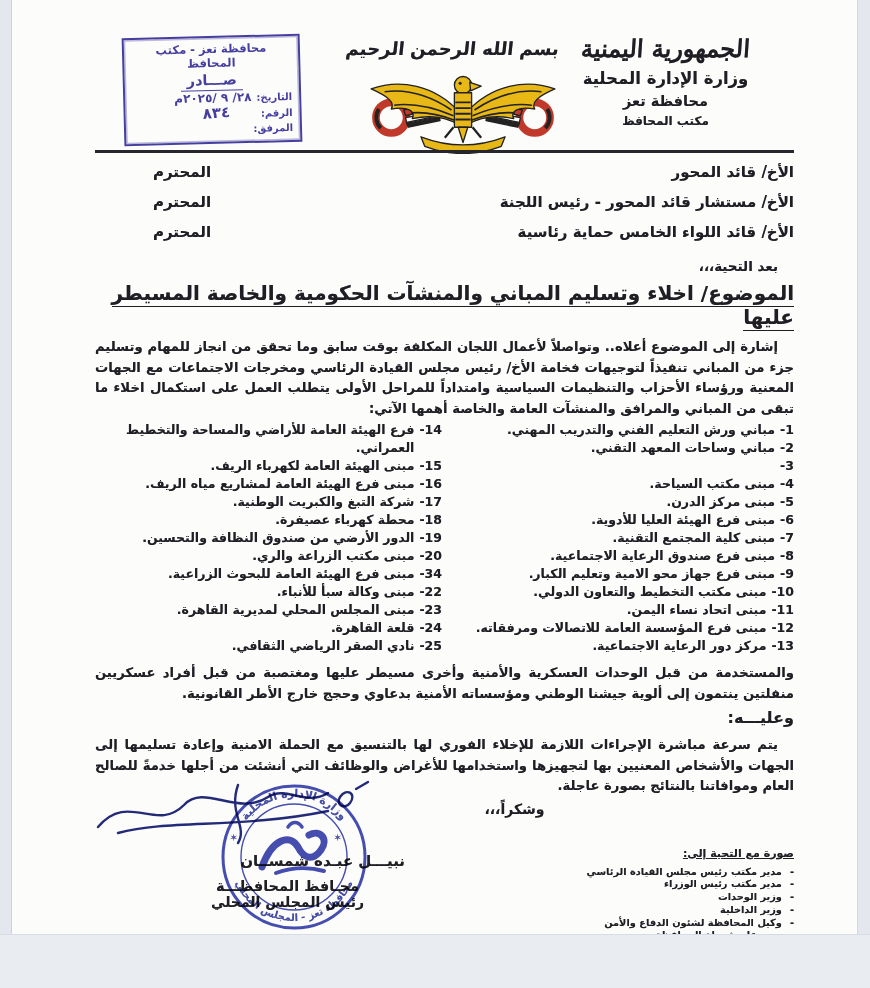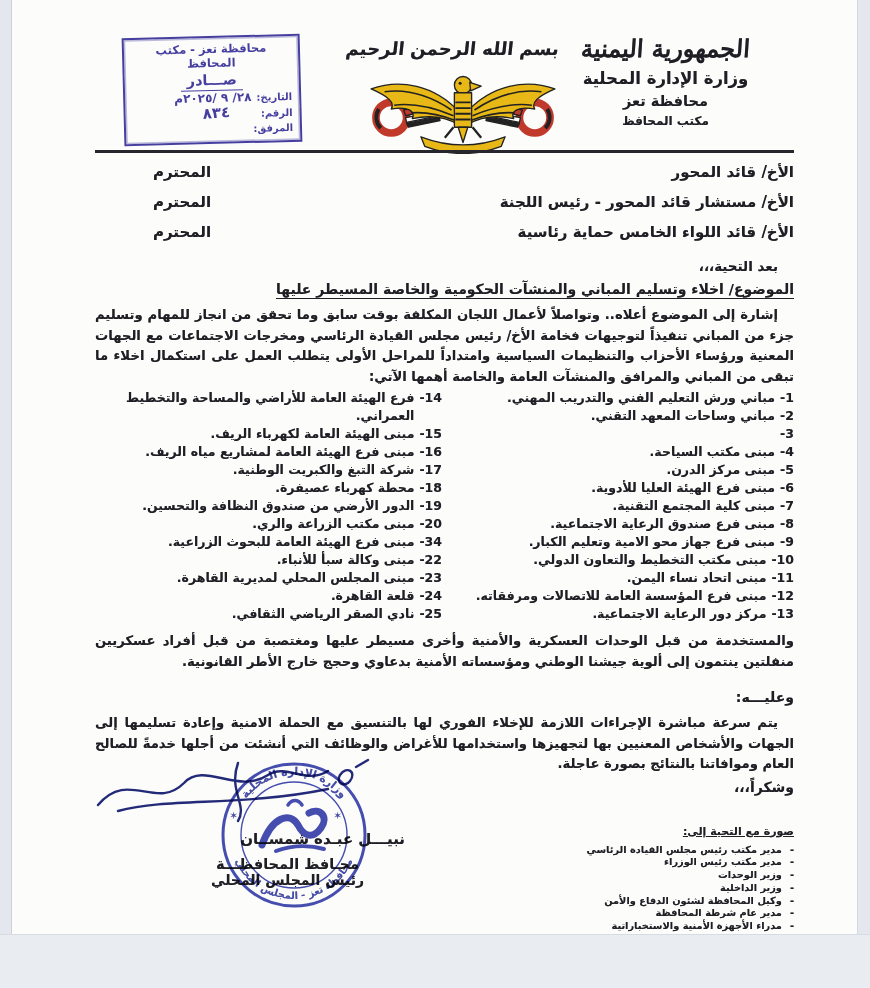--- a/index.html
+++ b/index.html
@@ -49,34 +49,34 @@
   .mh-office   { font-size:12px;   line-height:19px; }
 
   .divider { position:absolute; left:95px; top:150px; width:699px; height:3px; background:#26262c; }
 
   
   .content { position:absolute; left:95px; top:163px; width:699px; direction:rtl; }
 
   .addr-row { display:flex; justify-content:space-between; align-items:baseline;
               height:30px; font-size:15px; padding-left:58px; }
   .greeting { font-size:13.5px; margin:5px 16px 0 0; }
-  .subject  { margin-top:7px; text-align:right; font-size:14px; }
+  .subject  { margin-top:7px; text-align:right; font-size:20px; }
   .subject span { border-bottom:1.8px solid #1e1e24; padding-bottom:1px; }
 
   .para { margin-top:8px; font-size:13.2px; line-height:20.5px; text-align:justify; }
   .para.indent { text-indent:16px; }
 
   .list-row { display:flex; margin-top:2px; }
   .colA { width:352px; }
   .colB { width:347px; }
   .li { display:flex; gap:5px; font-size:12.5px; line-height:18px; }
   .li-num { white-space:nowrap; }
 
-  .therefore { margin-top:17px; font-size:14px; }
-  .thanks { margin-top:4px; margin-left:140px; text-align:right; font-size:14px; }
+  .therefore { margin-top:4px; font-size:16px; }
+  .thanks { margin-top:4px; margin-left:140px; text-align:center; font-size:14px; }
 
   .bottom-row { display:flex; justify-content:space-between; margin-top:0; }
 
   
   .sig { position:relative; width:310px; margin-top:-8px; }
   .sig-name { width:235px; text-align:right; font-size:15px; margin-top:43px; }
   .sig-t1   { width:235px; text-align:center; font-size:14.5px; margin-top:8px; }
   .sig-t2   { width:235px; text-align:center; font-size:14px;   }
   .sig-scribble { position:absolute; left:-5px; top:-34px; width:300px; height:75px; z-index:5; }
   .round-stamp { position:absolute; left:123px; top:-28px; width:152px; height:152px;

